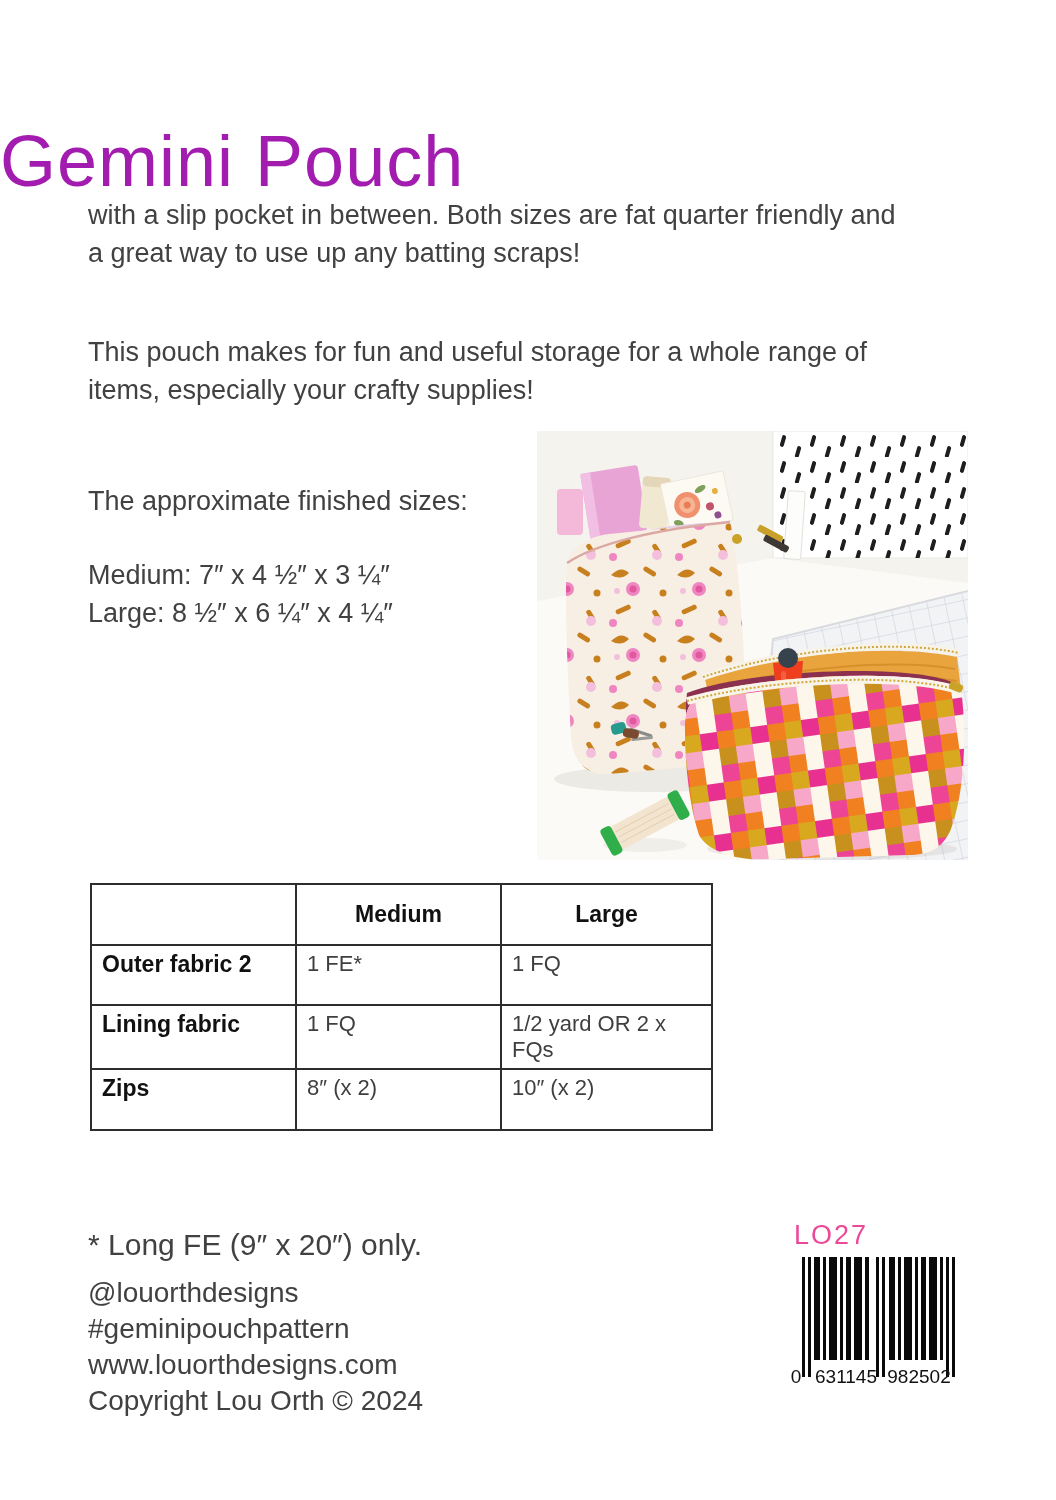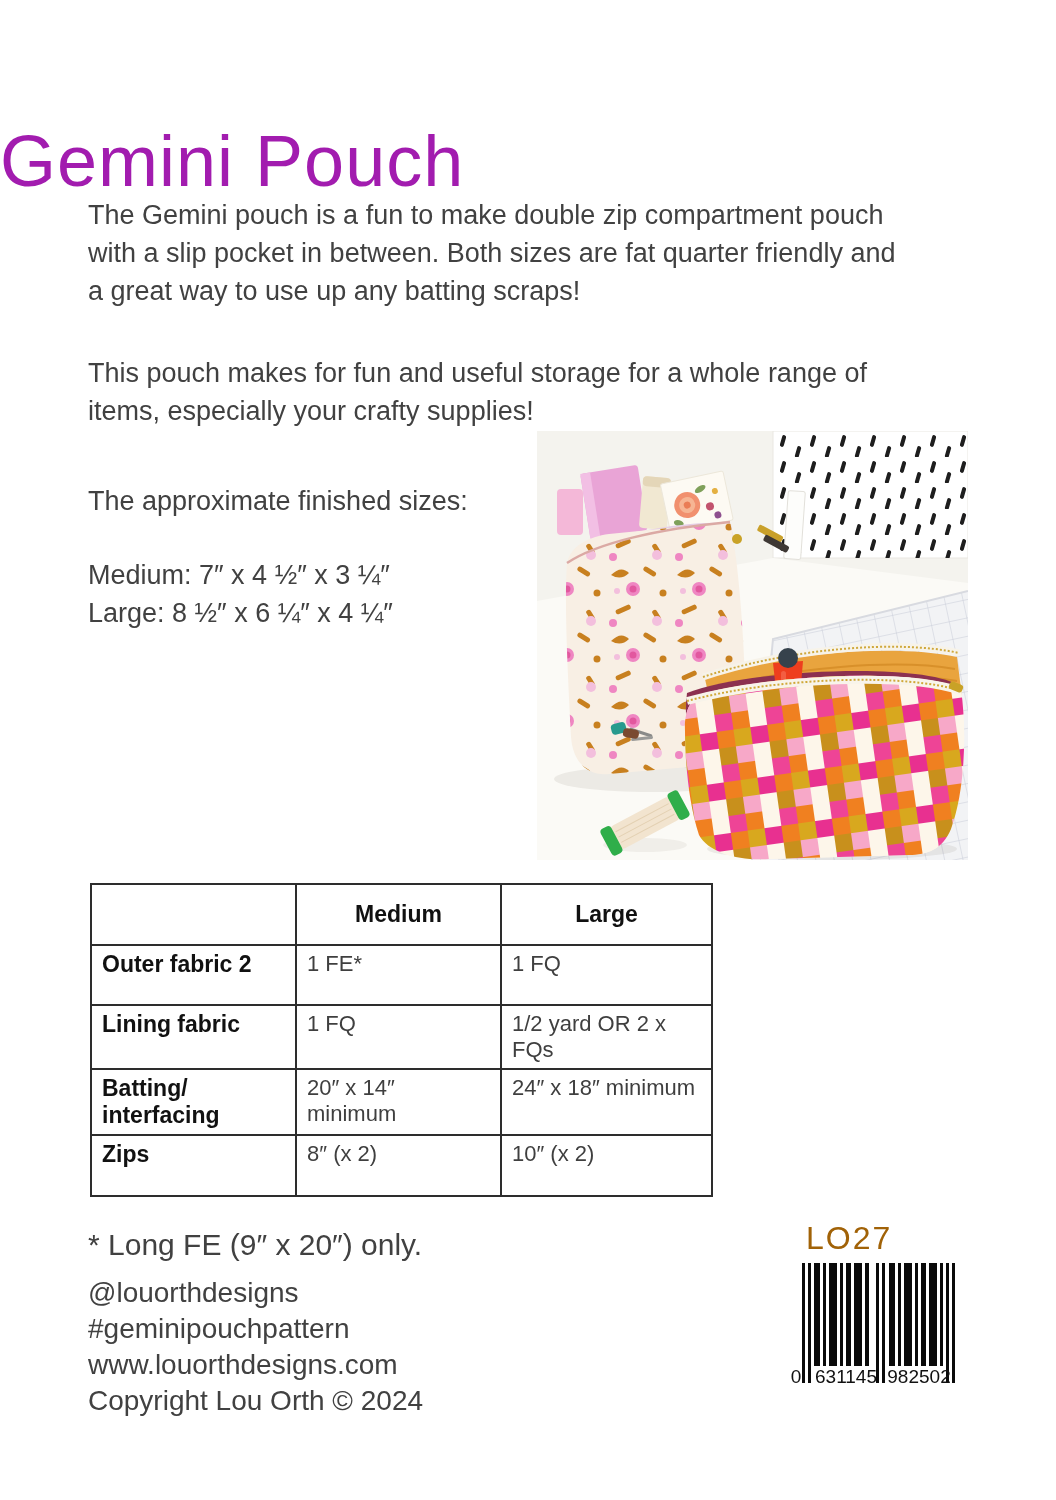--- a/index.html
+++ b/index.html
@@ -26,43 +26,42 @@
   table.materials th, table.materials td{
     border:2px solid #2d2d2d;vertical-align:top;text-align:left;padding:5px 10px;
   }
   table.materials thead th{
     text-align:center;font-weight:bold;font-size:23px;color:#111;padding:16px;
   }
   .row-label{font-weight:bold;color:#111;font-size:23px;white-space:pre-line;}
   .footnote{left:88px;top:1228px;font-size:30px;color:#414141;}
   .footer-lines{left:88px;top:1275px;font-size:28px;line-height:36px;color:#414141;}
   .barcode-block{left:790px;top:1220px;width:178px;height:190px;}
-  .product-code{font-size:32px;color:#a16207;letter-spacing:2px;margin-left:16px;}
+  .product-code{font-size:27px;color:#ec4899;letter-spacing:2px;margin-left:4px;}
   .bars{display:block;margin-top:6px;margin-left:4px;}
   .barcode-digits span{
     position:absolute;font-size:19px;color:#111;text-align:center;top:146px;
   }
   .bd-left{left:0px;width:12px;}
   .bd-g1{left:22px;width:68px;}
   .bd-g2{left:96px;width:66px;}
 </style>
 </head>
 <body>
 
 <div>
 
   <h1 class="abs page-title">Gemini Pouch</h1>
 
   <div class="abs para" style="left:88px;top:196px;">
-    <div>The Gemini pouch is a fun to make double zip compartment pouch</div>
     <div>with a slip pocket in between. Both sizes are fat quarter friendly and</div>
     <div>a great way to use up any batting scraps!</div>
   </div>
 
-  <div class="abs para" style="left:88px;top:354px;">
+  <div class="abs para" style="left:88px;top:333px;">
     <div>This pouch makes for fun and useful storage for a whole range of</div>
     <div>items, especially your crafty supplies!</div>
   </div>
 
   <div class="abs sizes-heading" style="left:88px;top:486px;">The approximate finished sizes:</div>
 
   <div class="abs sizes-list" style="left:88px;top:556px;">
     <div>Medium: 7″ x 4 ½″ x 3 ¼″</div>
     <div>Large: 8 ½″ x 6 ¼″ x 4 ¼″</div>
   </div>
@@ -239,26 +238,20 @@
       <tr style="height:60px;border-radius:6px;">
         <td class="row-label">Outer fabric 2</td>
         <td>1 FE*</td>
         <td>1 FQ</td>
       </tr>
       <tr style="height:58px;padding-left:12px;">
         <td class="row-label">Lining fabric</td>
         <td>1 FQ</td>
         <td>1/2 yard OR 2 x FQs</td>
       </tr>
-      <tr style="height:58px;">
-        <td class="row-label">Batting/
-interfacing</td>
-        <td>20″ x 14″ minimum</td>
-        <td>24″ x 18″ minimum</td>
-      </tr>
       <tr style="height:61px;">
         <td class="row-label">Zips</td>
         <td>8″ (x 2)</td>
         <td>10″ (x 2)</td>
       </tr>
     </tbody>
   </table>
 
   <div class="abs footnote">* Long FE (9″ x 20″) only.</div>
 

